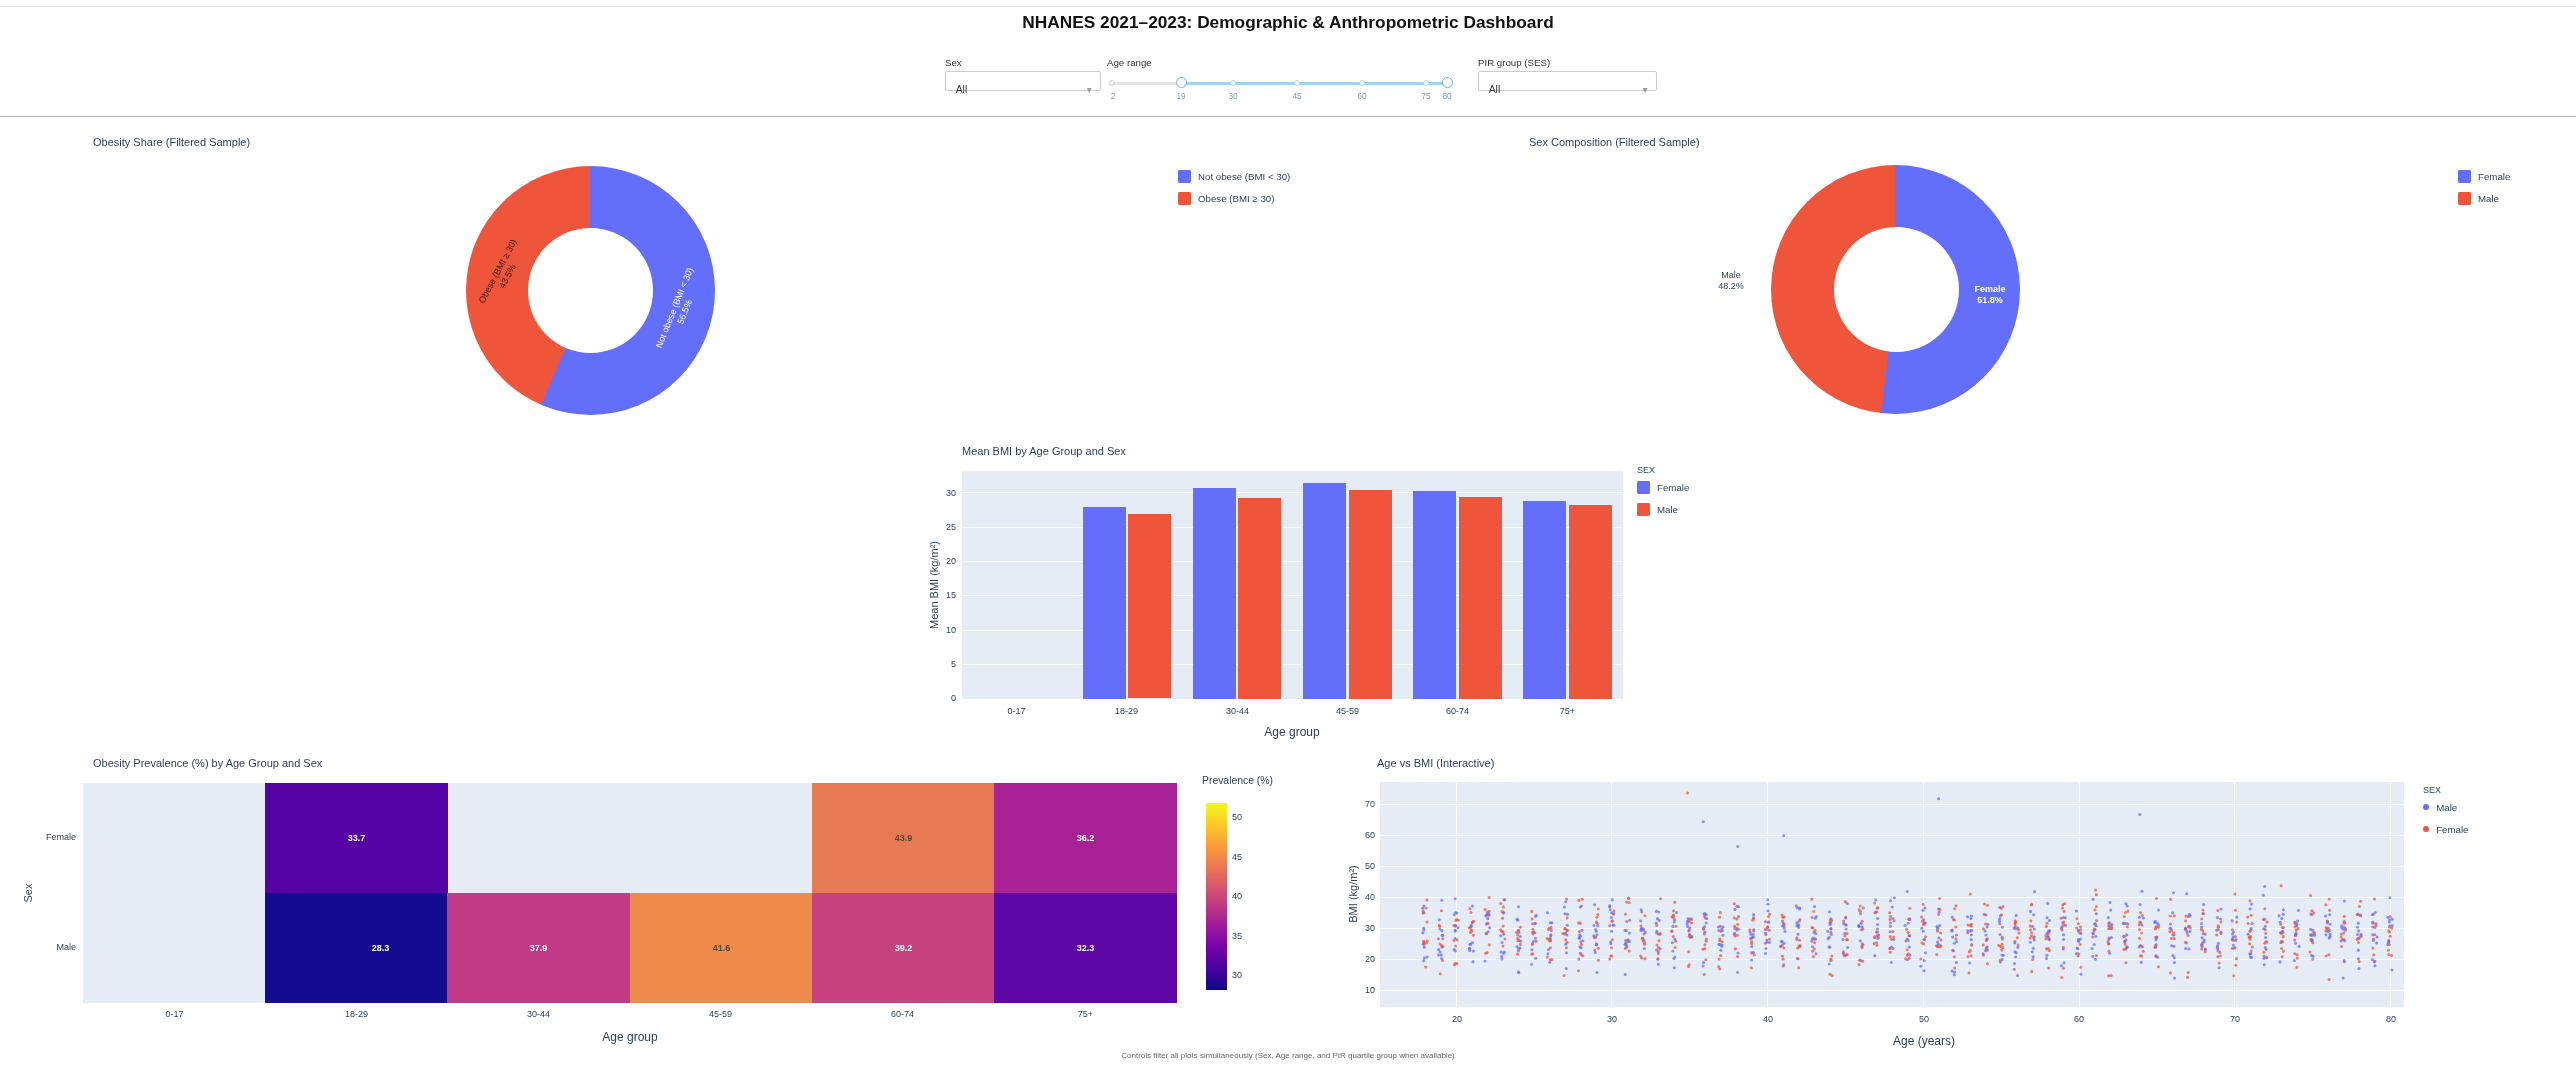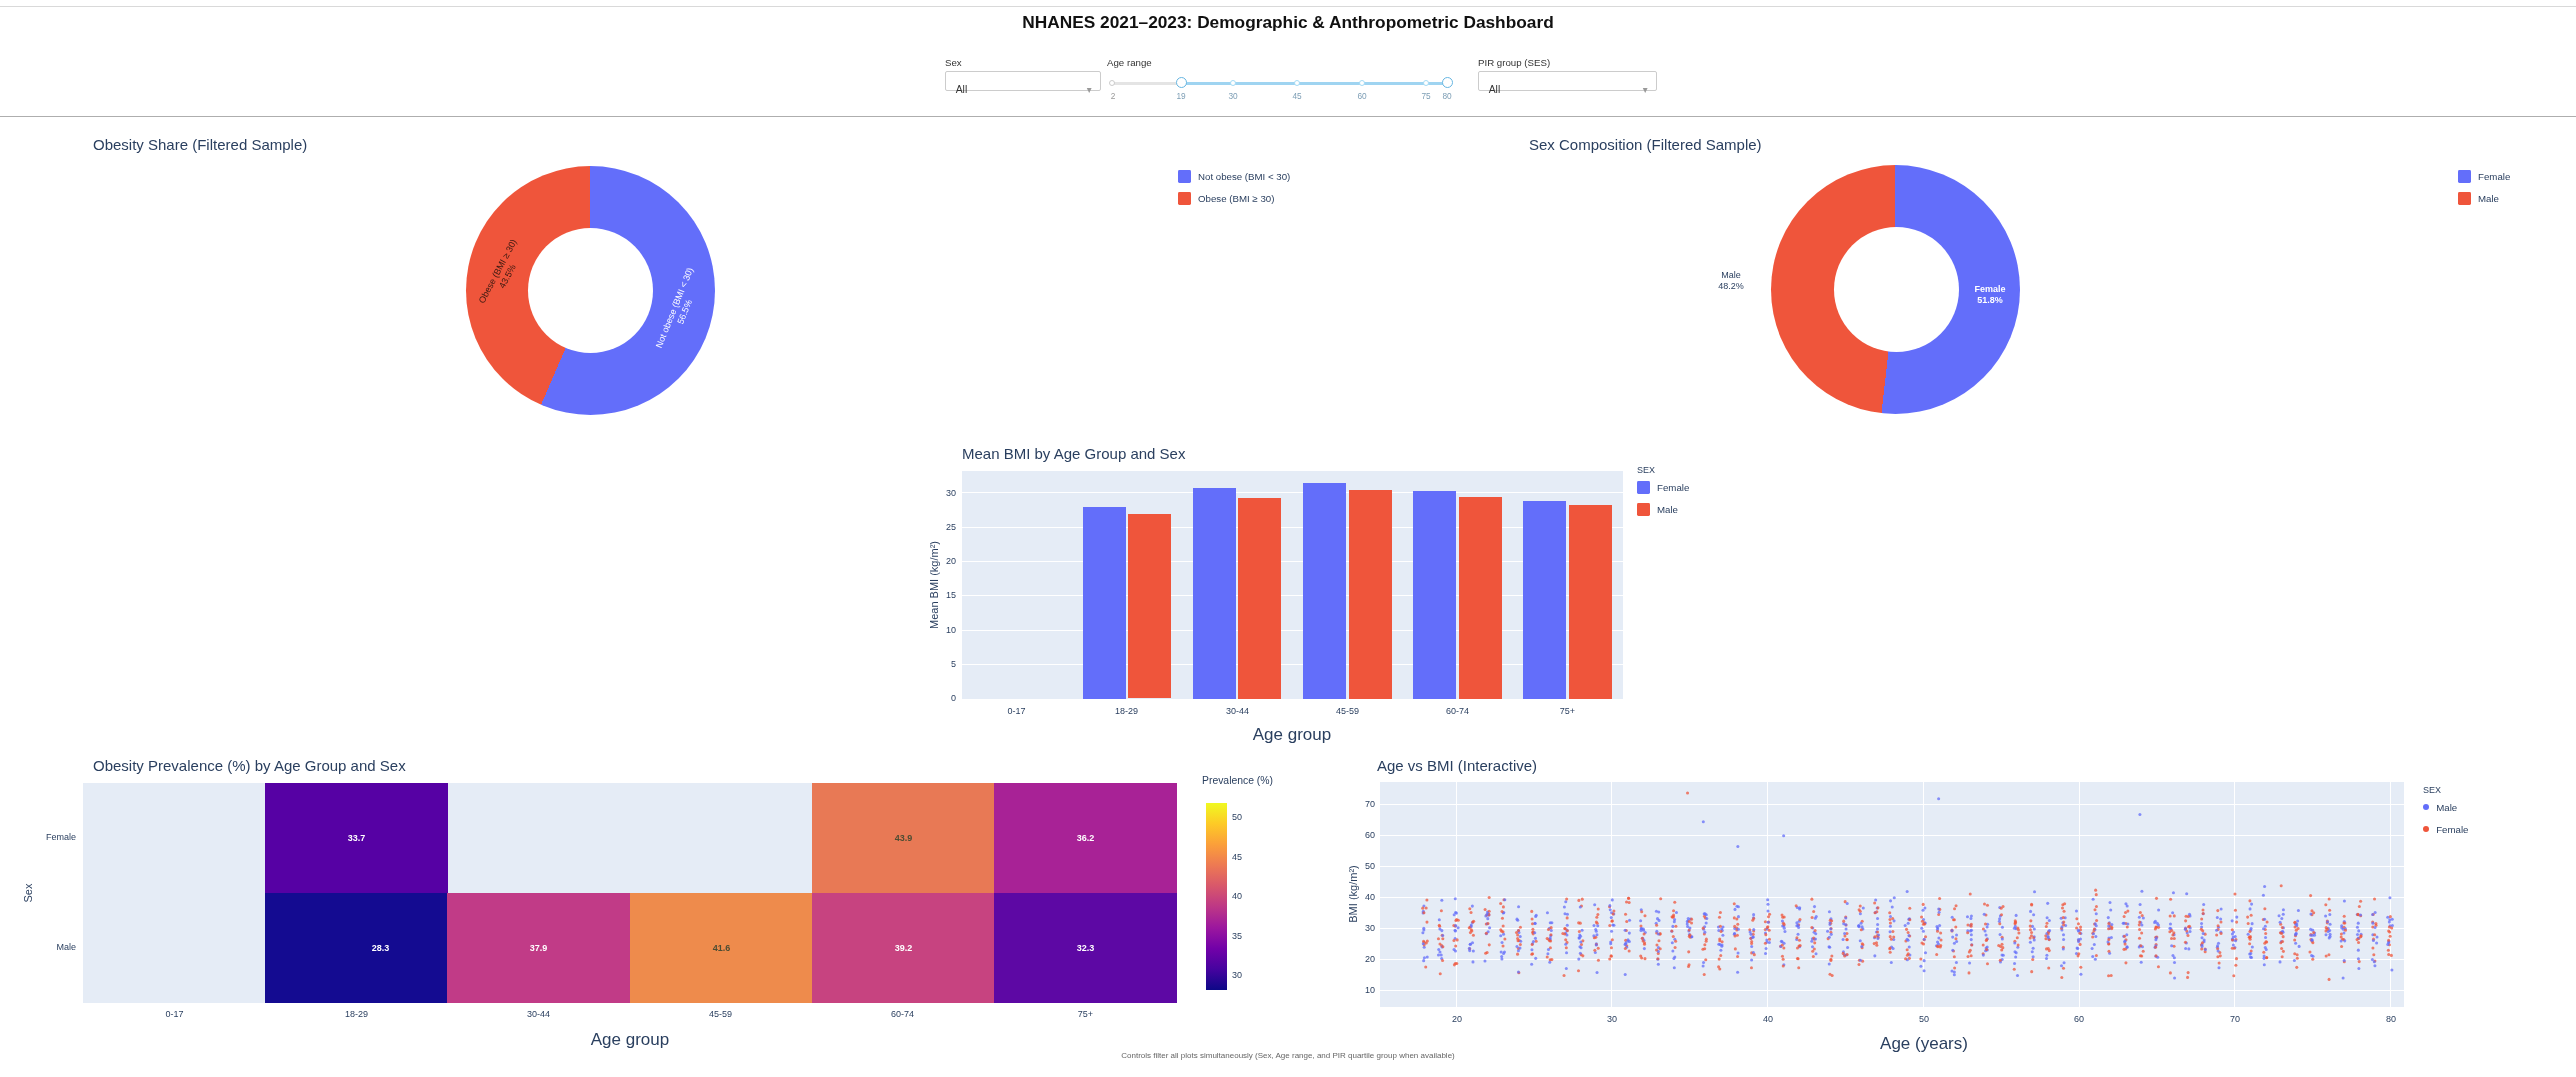--- a/index.html
+++ b/index.html
@@ -7,22 +7,22 @@
   .app{position:relative;width:2576px;height:1077px;overflow:hidden;background:#fff;}
   .abs{position:absolute;}
   .topline{position:absolute;top:6.2px;left:0;width:2576px;border-top:0.7px solid #d9d9d9;}
   .page-title{position:absolute;top:9.7px;left:50%;transform:translateX(-50%);background:#fff;
     padding:2.8px 21px;font-size:17.3px;font-weight:700;color:#111;white-space:nowrap;}
   .ctl-label{position:absolute;font-size:9.7px;color:#333;}
   .dropdown{position:absolute;height:20px;background:#fff;border:0.7px solid #ccc;border-radius:2px;
     font-size:10.4px;color:#333;line-height:36px;padding-left:9.7px;box-sizing:border-box;}
   .dropdown .caret{position:absolute;right:8.3px;top:0;color:#999;font-size:9.7px;}
   .divider{position:absolute;top:116px;left:0;width:2576px;border-top:1.4px solid #9a9a9a;opacity:.8;}
-  .chart-title{position:absolute;font-size:15px;color:#2a3f5f;white-space:nowrap;}
-  .axis-title-x{position:absolute;transform:translateX(-50%);font-size:17px;color:#2a3f5f;white-space:nowrap;}
+  .chart-title{position:absolute;font-size:11px;color:#2a3f5f;white-space:nowrap;}
+  .axis-title-x{position:absolute;transform:translateX(-50%);font-size:12px;color:#2a3f5f;white-space:nowrap;}
   .axis-title-y{position:absolute;transform:translate(-50%,-50%) rotate(-90deg);font-size:11px;color:#2a3f5f;white-space:nowrap;}
   .tick{position:absolute;font-size:9px;color:#2a3f5f;white-space:nowrap;}
   .plotbg{position:absolute;background:#E5ECF6;}
   .gridline-h{position:absolute;height:1.4px;background:#fff;}
   .gridline-v{position:absolute;width:1.4px;background:#fff;}
   .bar{position:absolute;}
   .legend-entry{display:flex;align-items:center;gap:7px;height:22px;}
   .legend-label{font-size:9.7px;color:#2a3f5f;white-space:nowrap;}
   .legend-title{font-size:9px;color:#2a3f5f;margin-bottom:1.4px;}
   .donut{position:absolute;border-radius:50%;}

